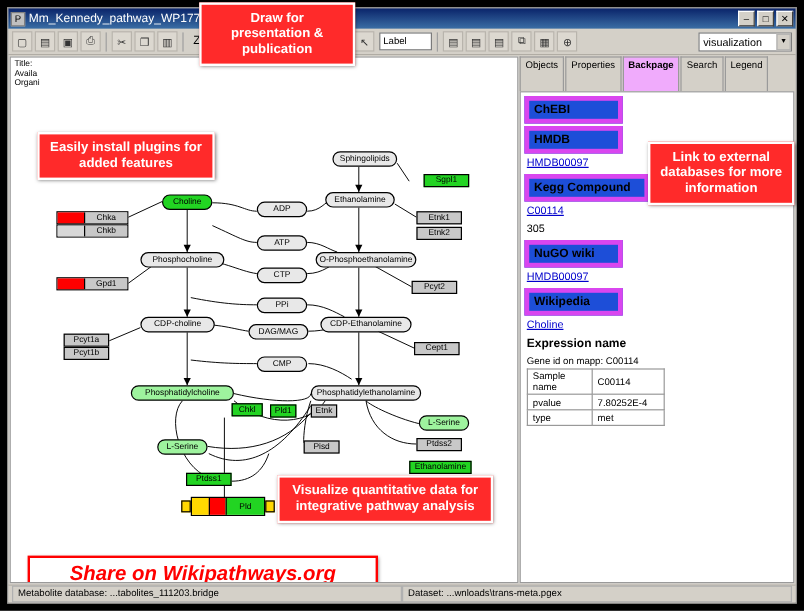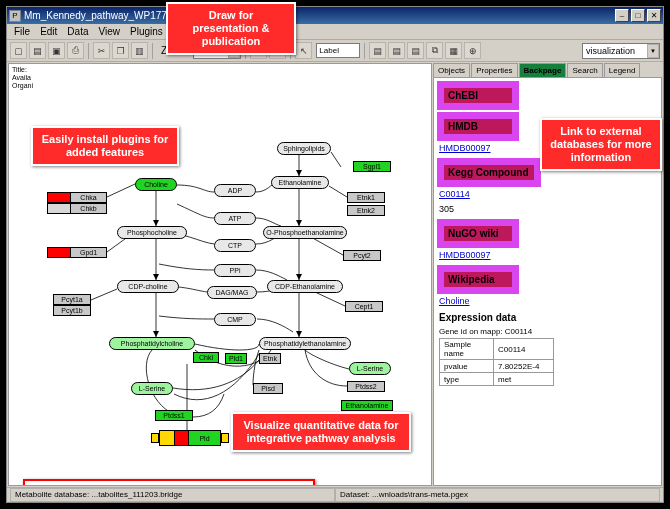--- a/index.html
+++ b/index.html
@@ -76,32 +76,32 @@
   .body { flex:1; display:flex; background:#d4d0c8; position:relative; }
   .leftpane {
     width:424px; background:#fff; border:1px solid #9a9a9a; margin:1px;
     position:relative; overflow:hidden;
   }
   .metahdr { font-size:7px; color:#000; position:absolute; left:3px; top:2px; line-height:8px;}
   .rightpane {
     flex:1; margin:1px 1px 1px 0; display:flex; flex-direction:column;
     background:#d4d0c8;
   }
-  .tabs { display:flex; height:14px; font-size:8px; }
+  .tabs { display:flex; height:29px; font-size:8px; }
   .tab {
     padding:1px 4px; background:#d4d0c8; border:1px solid #9a9a9a;
     border-bottom:none; margin-right:1px; color:#000; line-height:11px;
   }
-  .tab.active { background:#15803d; font-weight:bold; }
+  .tab.active { background:#f0abfc; font-weight:bold; }
   .rcontent {
     flex:1; background:#fff; border:1px solid #9a9a9a; overflow:hidden;
     padding:3px; position:relative;
   }
   .rbox {
-    border:7px solid #d946ef; background:#be185d; padding:2px 4px;
+    border:4px solid #d946ef; background:#1d4ed8; padding:2px 4px;
     font-weight:bold; font-size:10px; margin-bottom:2px; width:82px;
   }
   .rlink { color:#0000cc; text-decoration:underline; font-size:9px; margin:0 0 5px 2px; }
   .rplain { font-size:9px; margin:0 0 5px 2px; }
   .exprhdr { font-weight:bold; font-size:10px; margin:6px 0 4px 2px; }
   .gmap { font-size:8px; margin:0 0 2px 2px; }
   table.dt { border-collapse:collapse; font-size:8px; margin-left:2px; }
   table.dt td { border:1px solid #999; padding:1px 4px; height:13px; }
   table.dt td.k { width:54px; }
   table.dt td.v { width:60px; }
@@ -143,28 +143,20 @@
   <div class="titlebar">
     <div class="tb-icon">P</div>
     <div class="tb-title">Mm_Kennedy_pathway_WP1771_45176.gpml</div>
     <div class="tb-buttons">
       <div class="tb-btn">–</div>
       <div class="tb-btn">□</div>
       <div class="tb-btn">✕</div>
     </div>
   </div>
 
-  <div class="menubar">
-    <span>File</span>
-    <span>Edit</span>
-    <span>Data</span>
-    <span>View</span>
-    <span>Plugins</span>
-    <span>Help</span>
-  </div>
 
   <div class="toolbar">
     <div class="tbtn">▢</div>
     <div class="tbtn">▤</div>
     <div class="tbtn">▣</div>
     <div class="tbtn">⎙</div>
     <div class="sep"></div>
     <div class="tbtn">✂</div>
     <div class="tbtn">❐</div>
     <div class="tbtn">▥</div>
@@ -334,21 +326,21 @@
         <div class="rlink">C00114</div>
 
         <div class="rplain">305</div>
 
         <div class="rbox">NuGO wiki</div>
         <div class="rlink">HMDB00097</div>
 
         <div class="rbox">Wikipedia</div>
         <div class="rlink">Choline</div>
 
-        <div class="exprhdr">Expression data</div>
+        <div class="exprhdr">Expression name</div>
         <div class="gmap">Gene id on mapp: C00114</div>
         <table class="dt">
           <tbody>
               <tr>
             <td class="k">Sample name</td>
             <td class="v">C00114</td>
           </tr>
           <tr>
             <td class="k">pvalue</td>
             <td class="v">7.80252E-4</td>

